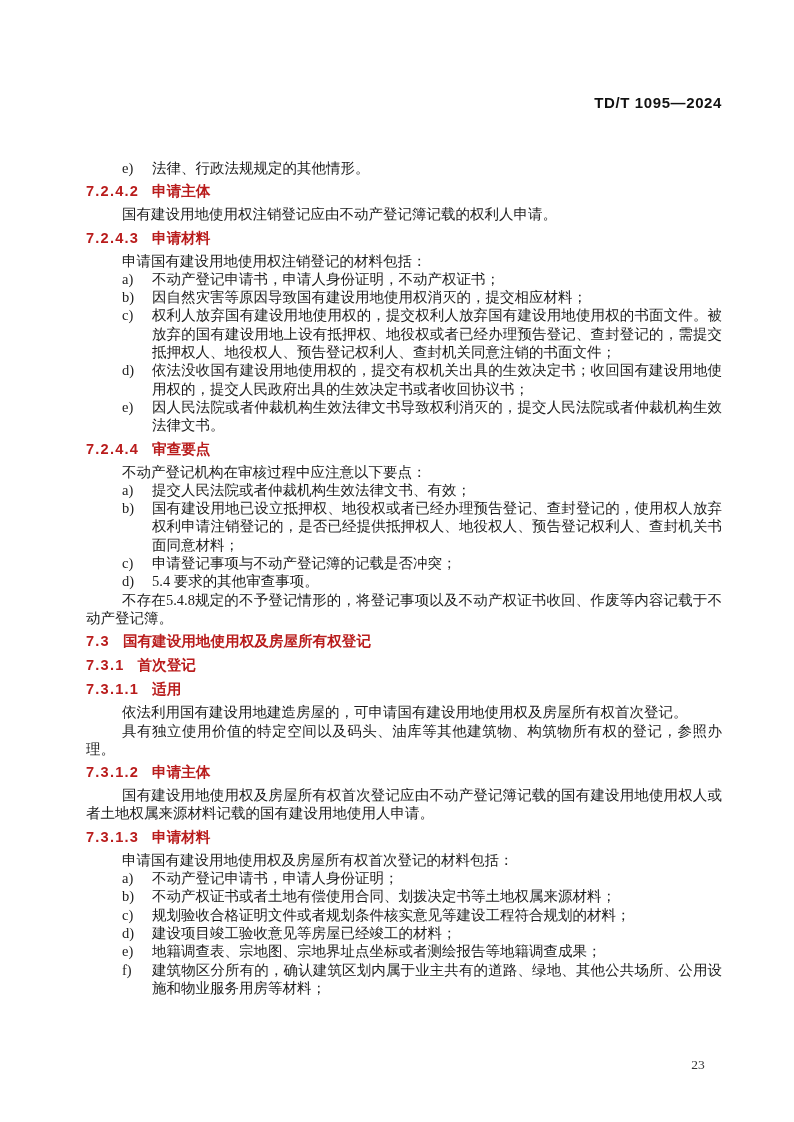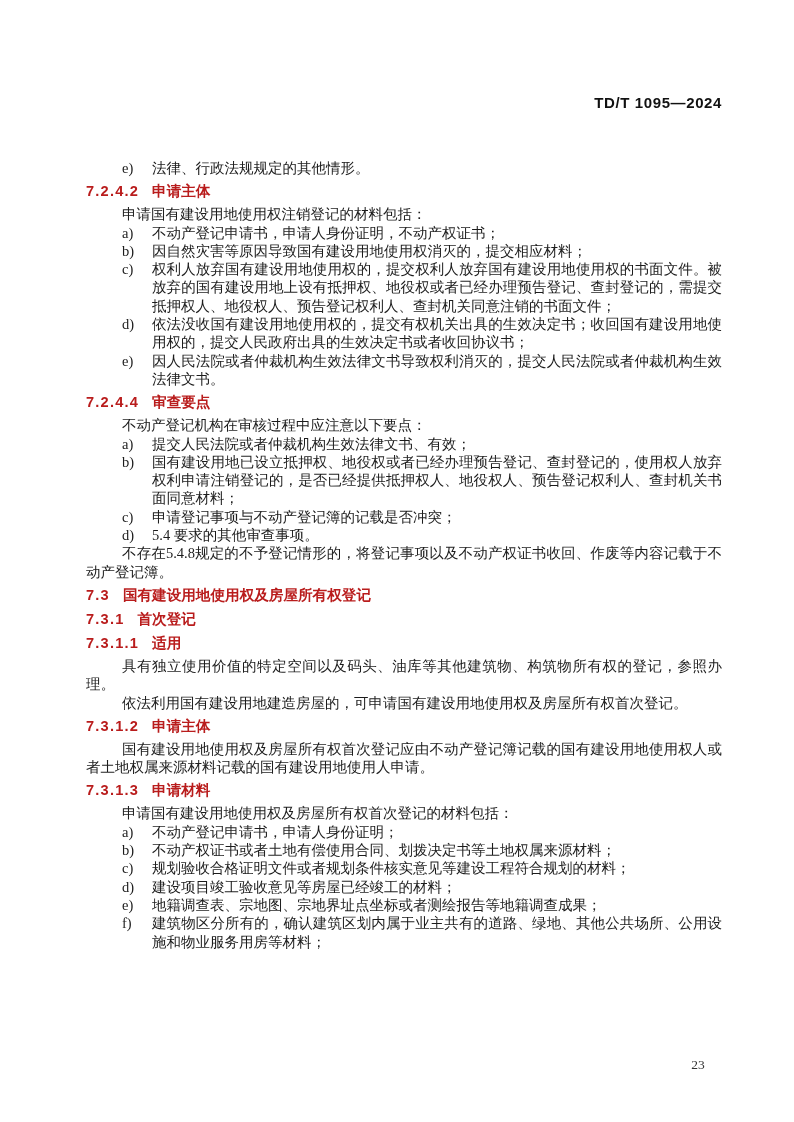--- a/index.html
+++ b/index.html
@@ -30,21 +30,25 @@
 
     <div class="list-item">
       <span class="list-label">e)</span>
       <span class="list-text">法律、行政法规规定的其他情形。</span>
     </div>
 
     <div class="heading">
       <span class="num">7.2.4.2</span><span>申请主体</span>
     </div>
 
+    <p class="para">国有建设用地使用权注销登记应由不动产登记簿记载的权利人申请。</p>
 
+    <div class="heading">
+      <span class="num">7.2.4.3</span><span>申请材料</span>
+    </div>
 
     <p class="para">申请国有建设用地使用权注销登记的材料包括：</p>
 
     <div class="list-item">
       <span class="list-label">a)</span>
       <span class="list-text">不动产登记申请书，申请人身份证明，不动产权证书；</span>
     </div>
     <div class="list-item">
       <span class="list-label">b)</span>
       <span class="list-text">因自然灾害等原因导致国有建设用地使用权消灭的，提交相应材料；</span>
@@ -90,22 +94,22 @@
     <div class="heading">
       <span class="num">7.3</span><span>国有建设用地使用权及房屋所有权登记</span>
     </div>
     <div class="heading">
       <span class="num">7.3.1</span><span>首次登记</span>
     </div>
     <div class="heading">
       <span class="num">7.3.1.1</span><span>适用</span>
     </div>
 
+    <p class="para">依法利用国有建设用地建造房屋的，可申请国有建设用地使用权及房屋所有权首次登记。</p>
     <p class="para">具有独立使用价值的特定空间以及码头、油库等其他建筑物、构筑物所有权的登记，参照办理。</p>
-    <p class="para">依法利用国有建设用地建造房屋的，可申请国有建设用地使用权及房屋所有权首次登记。</p>
 
     <div class="heading">
       <span class="num">7.3.1.2</span><span>申请主体</span>
     </div>
 
     <p class="para">国有建设用地使用权及房屋所有权首次登记应由不动产登记簿记载的国有建设用地使用权人或者土地权属来源材料记载的国有建设用地使用人申请。</p>
 
     <div class="heading">
       <span class="num">7.3.1.3</span><span>申请材料</span>
     </div>

